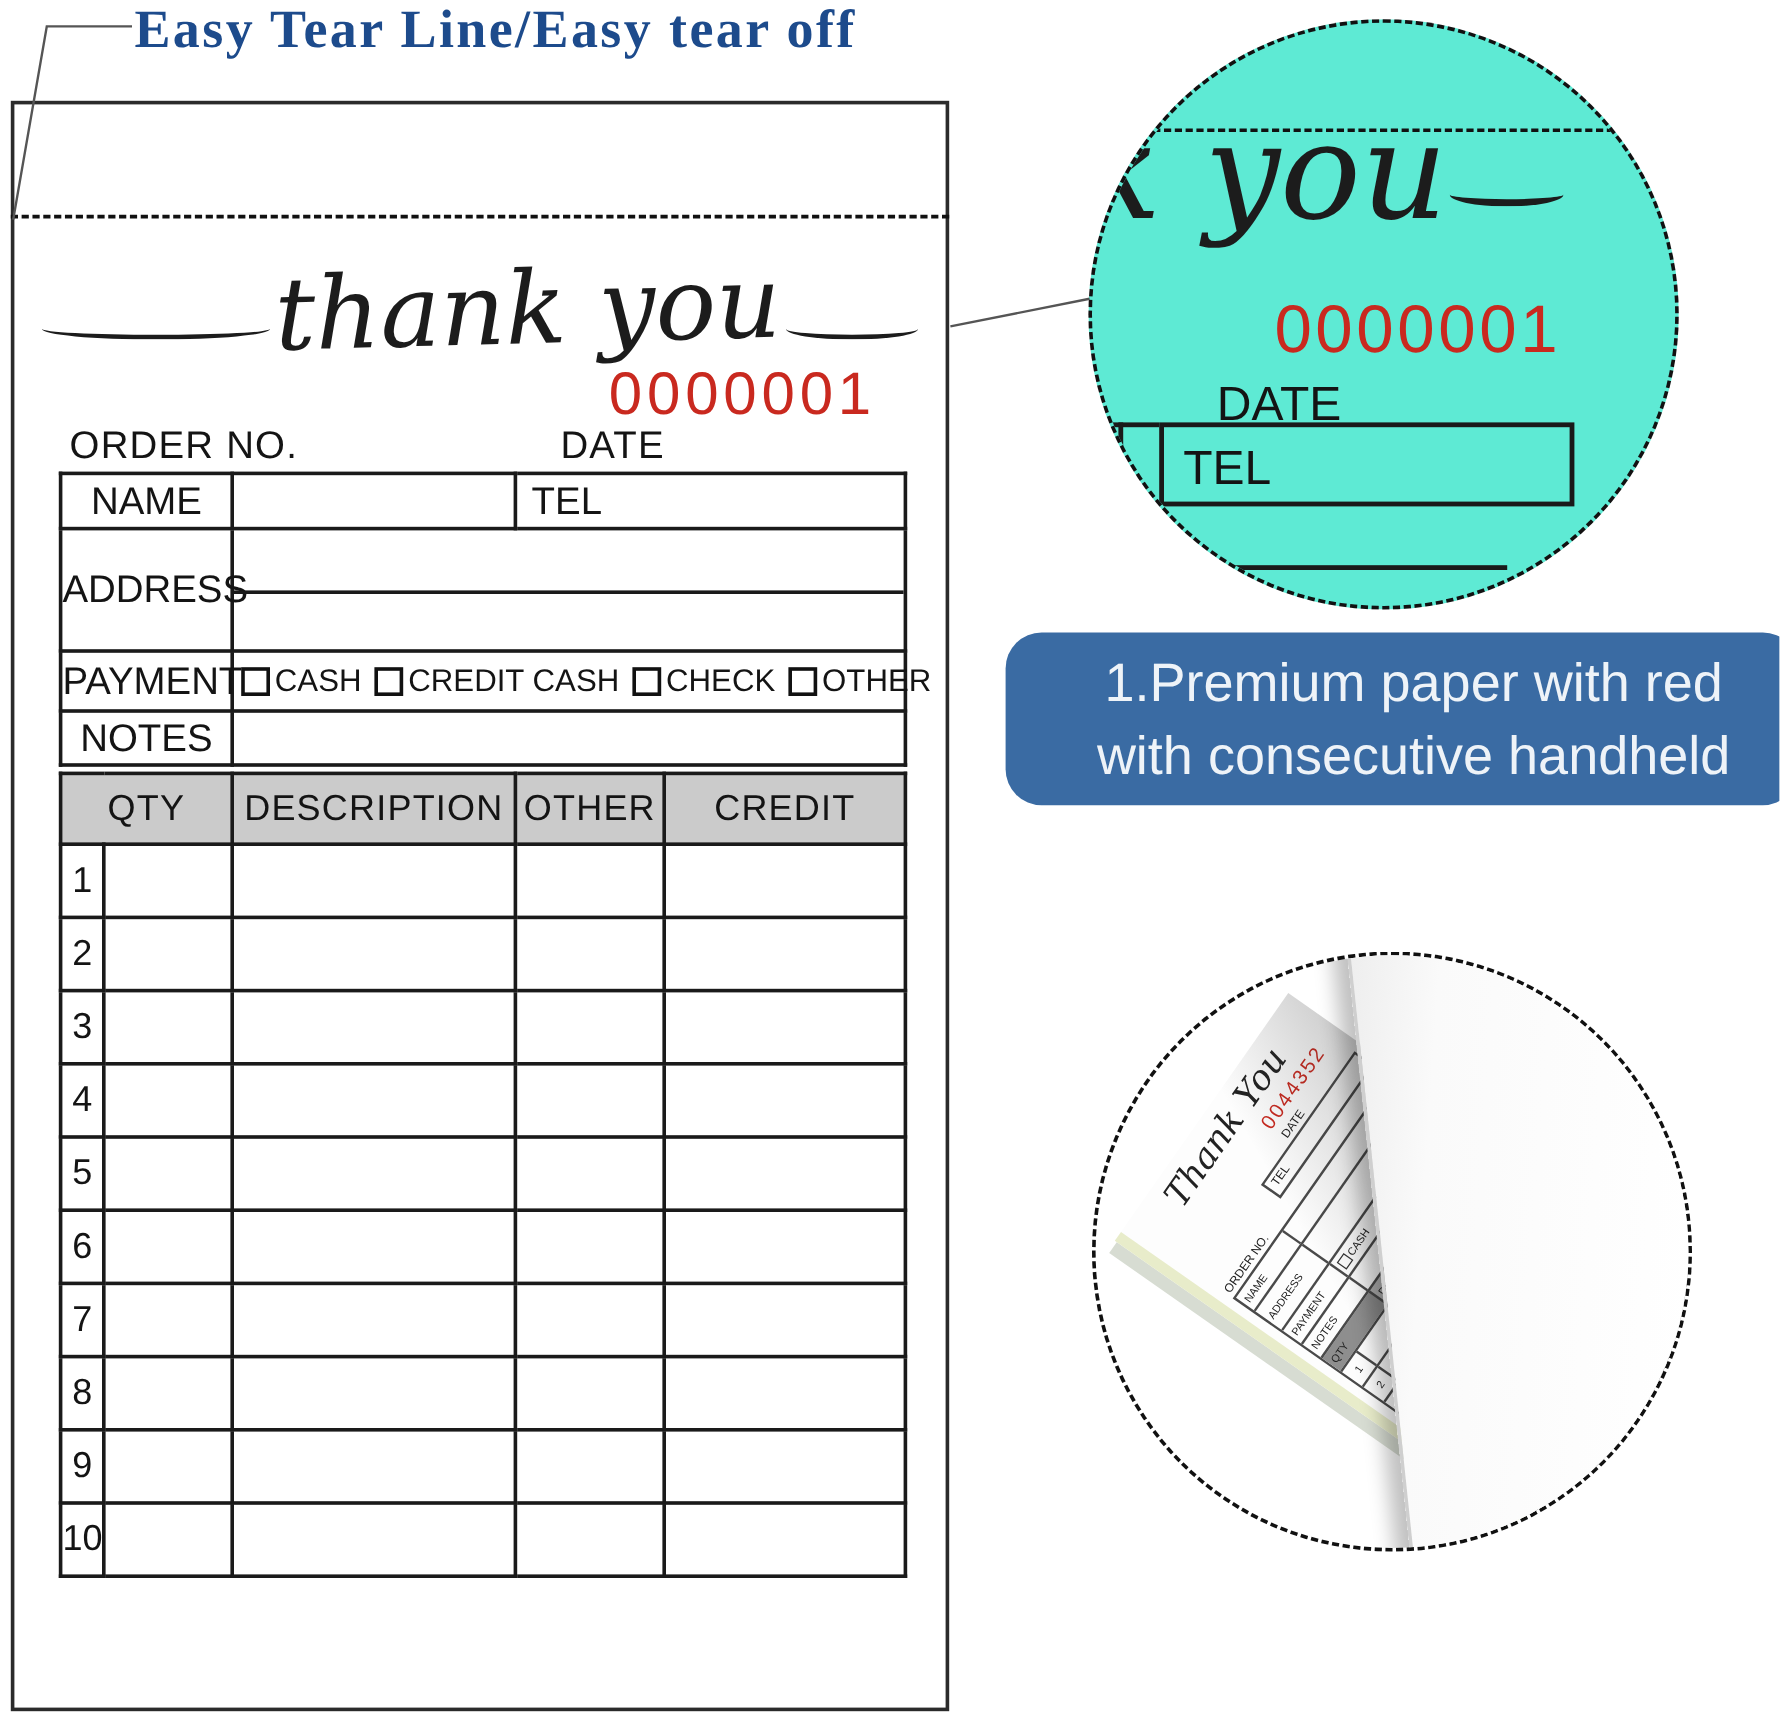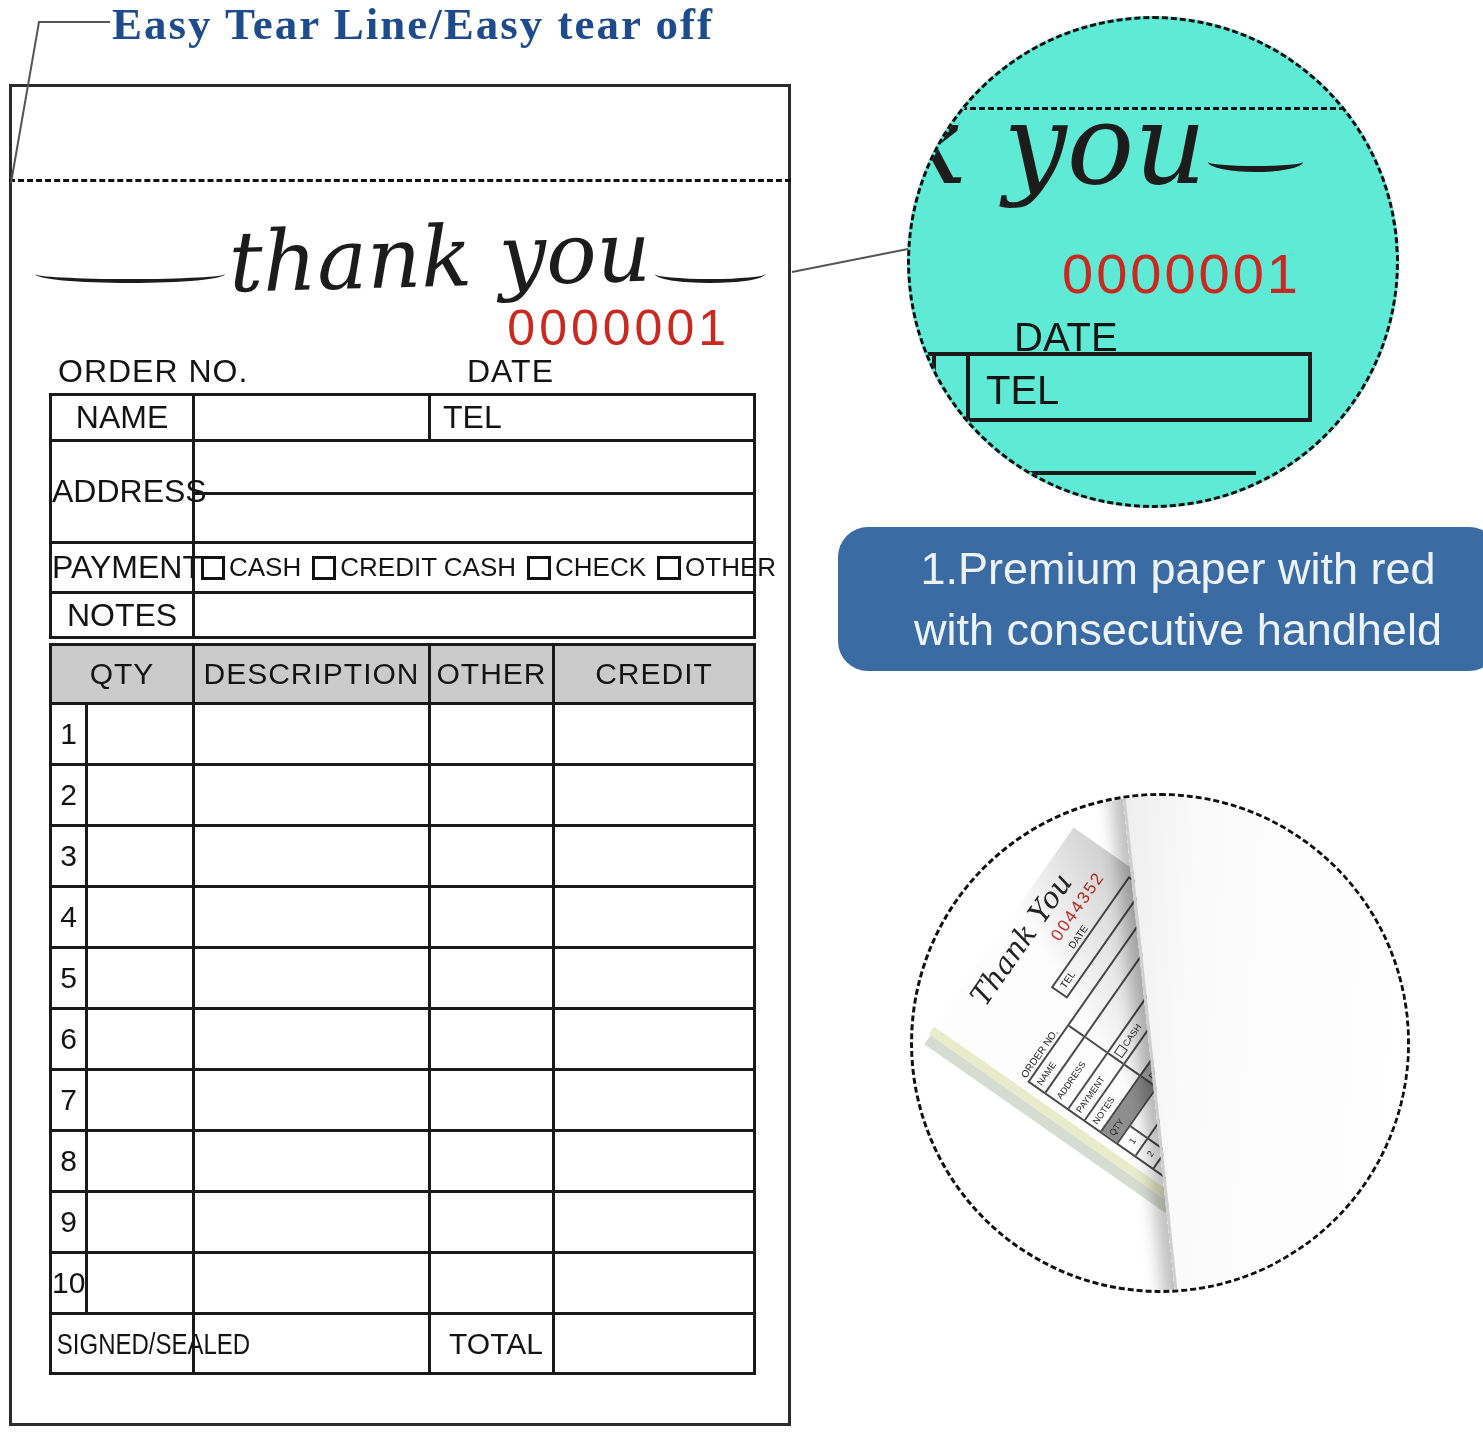--- a/index.html
+++ b/index.html
@@ -269,26 +269,20 @@
             <td></td>
             <td></td>
           </tr>
       <tr class="irow">
             <td class="c-num">10</td>
             <td></td>
             <td></td>
             <td></td>
             <td></td>
           </tr>
-      <tr class="ifoot">
-        <td colspan="2" class="signed"><span>SIGNED/SEALED</span></td>
-        <td></td>
-        <td class="totalc">TOTAL</td>
-        <td></td>
-      </tr>
     </tbody>
       </table>
   </div>
 
   <div class="circle1">
     <div class="m-dash"></div>
     <div class="m-script">
       <span>k you</span>
       <span class="m-swash"></span>
     </div>

